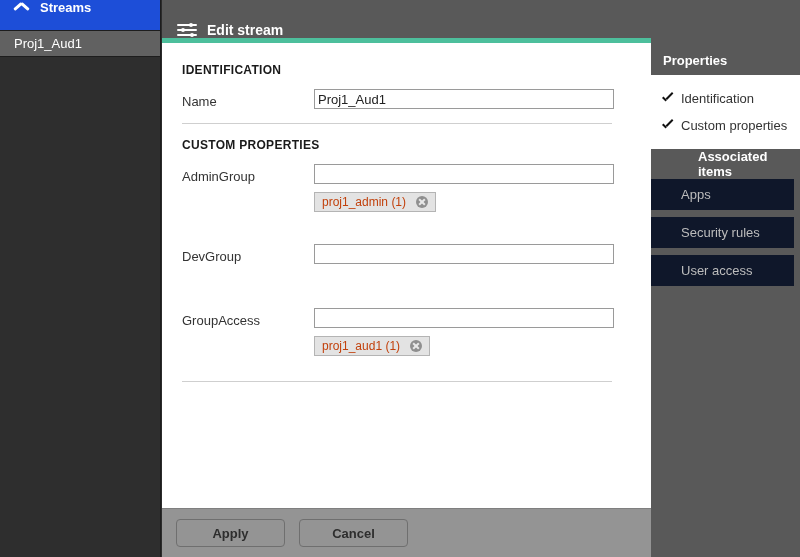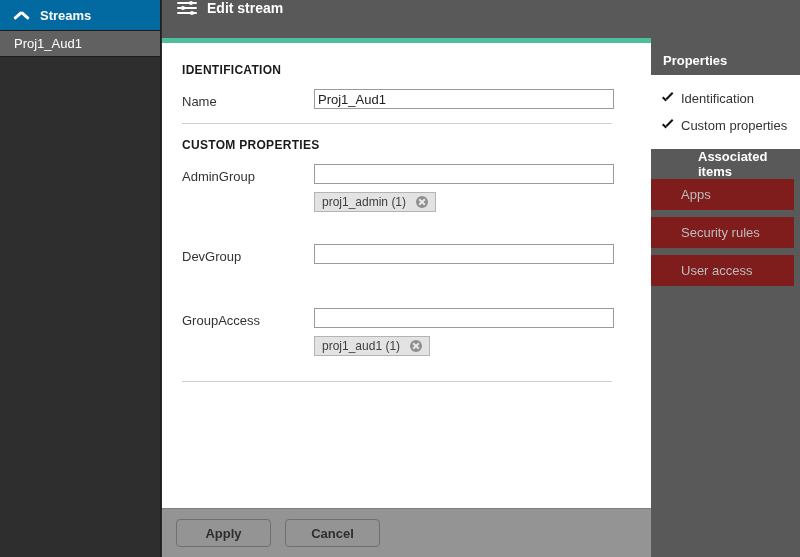--- a/index.html
+++ b/index.html
@@ -27,24 +27,23 @@
   #left-sidebar {
     position: absolute;
     left: 0; top: 0;
     width: 161px; height: 557px;
     background: #2e2e2e;
     border-right: 1px solid #1d1d1d;
     box-sizing: border-box;
   }
   .streams-header {
     height: 31px;
-    background: #0369a1;
+    background: #1d4ed8;
     border-bottom: 1px solid #1d1d1d;
     display: flex;
-    align-items: center;
     padding-left: 14px;
     box-sizing: border-box;
   }
   .chev-up {
     width: 16px; height: 12px;
     position: relative;
     margin-right: 10px;
     flex: 0 0 auto;
   }
   .chev-up::before,
@@ -79,21 +78,21 @@
   #main-panel {
     position: absolute;
     left: 162px; top: 0;
     width: 489px; height: 557px;
     background: #ffffff;
   }
   .edit-header {
     height: 38px;
     background: #595959;
     display: flex;
-    align-items: flex-start;
+    align-items: flex-end;
     padding-left: 15px;
     box-sizing: border-box;
   }
   .stream-icon {
     width: 20px; height: 16px;
     position: relative;
     margin-right: 10px;
     flex: 0 0 auto;
   }
   .stream-icon i {
@@ -179,21 +178,21 @@
     display: flex;
   }
   .chip {
     display: inline-flex;
     align-items: center;
     background: #e3e3e3;
     border: 1px solid #b4b4b4;
     height: 20px;
     padding: 0 7px;
     font-size: 12px;
-    color: #404040;
+    color: #c2410c;
     box-sizing: border-box;
   }
   .chip-x {
     width: 12px; height: 12px;
     border-radius: 50%;
     background: #8f8f8f;
     margin-left: 10px;
     position: relative;
     flex: 0 0 auto;
   }
@@ -217,21 +216,21 @@
     width: 489px;
     height: 49px;
     background: #949494;
     border-top: 1px solid #7f7f7f;
     box-sizing: border-box;
     display: flex;
     align-items: center;
     padding-left: 14px;
   }
   .btn {
-    width: 95px;
+    width: 109px;
     height: 28px;
     border: 1px solid #6f6f6f;
     border-radius: 4px;
     background: #949494;
     color: #2e2e2e;
     font-size: 13px;
     font-weight: bold;
     font-family: "Liberation Sans", sans-serif;
     cursor: pointer;
     margin-right: 14px;
@@ -285,21 +284,21 @@
   .check.on::after {
     content: "";
     position: absolute;
     left: 4px; top: 3px;
     width: 9px; height: 2px;
     background: #111;
     transform: rotate(-45deg);
   }
   #associated-header { margin-top: 0; margin-left: 35px; }
   .assoc-item {
-    background: #7f1d1d;
+    background: #0f172a;
     color: #bcbcbc;
     font-size: 13px;
     height: 31px;
     margin: 0 6px 7px 0;
     display: flex;
     align-items: center;
     padding-left: 30px;
     box-sizing: border-box;
   }
 </style>

